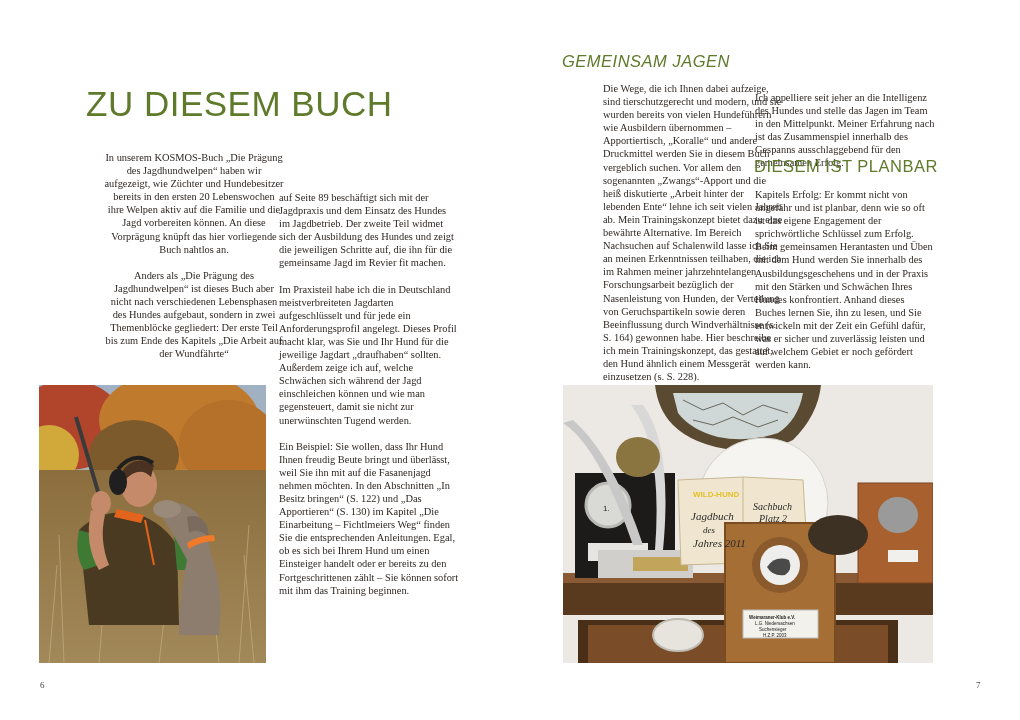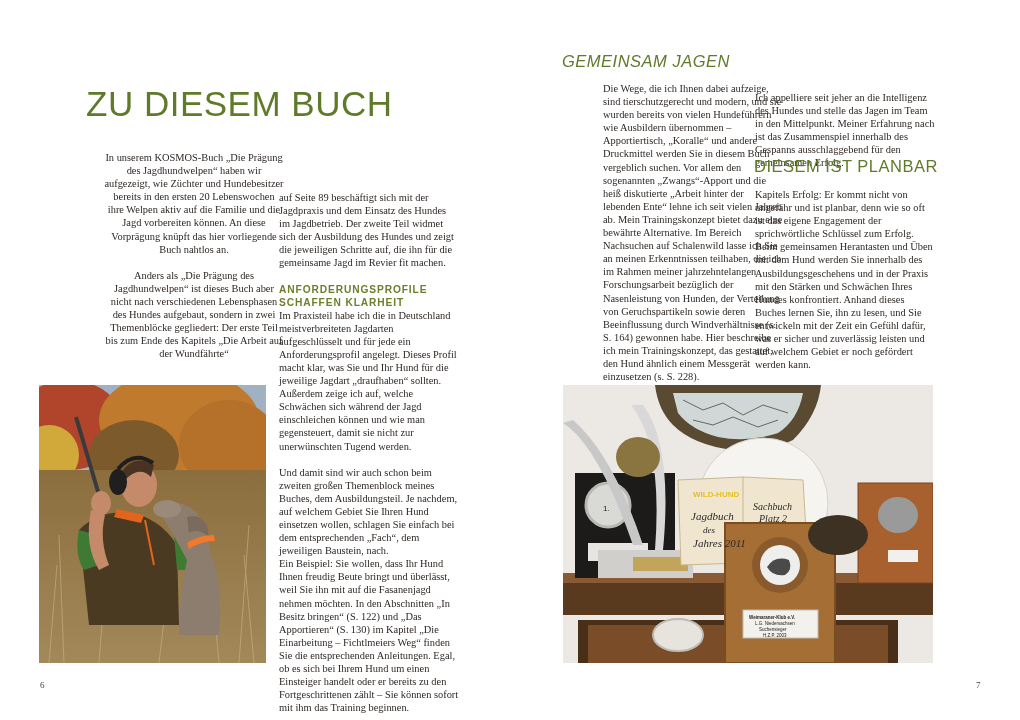--- a/index.html
+++ b/index.html
@@ -67,24 +67,22 @@
 
     <div class="col" style="left:104px; top:151px; width:180px;text-align:center;">
       <p>In unserem KOSMOS-Buch „Die Prägung des Jagdhundwelpen“ haben wir aufgezeigt, wie Züchter und Hundebesitzer bereits in den ersten 20 Lebenswochen ihre Welpen aktiv auf die Familie und die Jagd vorbereiten können. An diese Vorprägung knüpft das hier vorliegende Buch nahtlos an.</p>
       <div class="gap"></div>
       <p>Anders als „Die Prägung des Jagdhundwelpen“ ist dieses Buch aber nicht nach verschiedenen Lebensphasen des Hundes aufgebaut, sondern in zwei Themenblöcke gegliedert: Der erste Teil bis zum Ende des Kapitels „Die Arbeit auf der Wundfährte“</p>
     </div>
 
     <div class="col" style="left:279px; top:151px; width:180px;margin-top:40px;">
       <p>auf Seite 89 beschäftigt sich mit der Jagdpraxis und dem Einsatz des Hundes im Jagdbetrieb. Der zweite Teil widmet sich der Ausbildung des Hundes und zeigt die jeweiligen Schritte auf, die ihn für die gemeinsame Jagd im Revier fit machen.</p>
       <div class="gap"></div>
-      <h3 class="h3">Anforderungsprofile schaffen Klarheit</h3>
       <p>Im Praxisteil habe ich die in Deutschland meistverbreiteten Jagdarten aufgeschlüsselt und für jede ein Anforderungsprofil angelegt. Dieses Profil macht klar, was Sie und Ihr Hund für die jeweilige Jagdart „draufhaben“ sollten. Außerdem zeige ich auf, welche Schwächen sich während der Jagd einschleichen können und wie man gegensteuert, damit sie nicht zur unerwünschten Tugend werden.</p>
       <div class="gap"></div>
-      <p>Und damit sind wir auch schon beim zweiten großen Themenblock meines Buches, dem Ausbildungsteil. Je nachdem, auf welchem Gebiet Sie Ihren Hund einsetzen wollen, schlagen Sie einfach bei dem entsprechenden „Fach“, dem jeweiligen Baustein, nach.</p>
       <p>Ein Beispiel: Sie wollen, dass Ihr Hund Ihnen freudig Beute bringt und überlässt, weil Sie ihn mit auf die Fasanenjagd nehmen möchten. In den Abschnitten „In Besitz bringen“ (S. 122) und „Das Apportieren“ (S. 130) im Kapitel „Die Einarbeitung – Fichtlmeiers Weg“ finden Sie die entsprechenden Anleitungen. Egal, ob es sich bei Ihrem Hund um einen Einsteiger handelt oder er bereits zu den Fortgeschrittenen zählt – Sie können sofort mit ihm das Training beginnen.</p>
     </div>
 
     <div class="photo" style="left:39px; top:385px; width:227px; height:278px;">
       <svg width="227" height="278" viewBox="0 0 227 278" xmlns="http://www.w3.org/2000/svg">
         <defs>
           <linearGradient id="sky" x1="0" y1="0" x2="0" y2="1">
             <stop offset="0" stop-color="#9fb1c4"></stop>
             <stop offset="1" stop-color="#c7b59a"></stop>
           </linearGradient>

